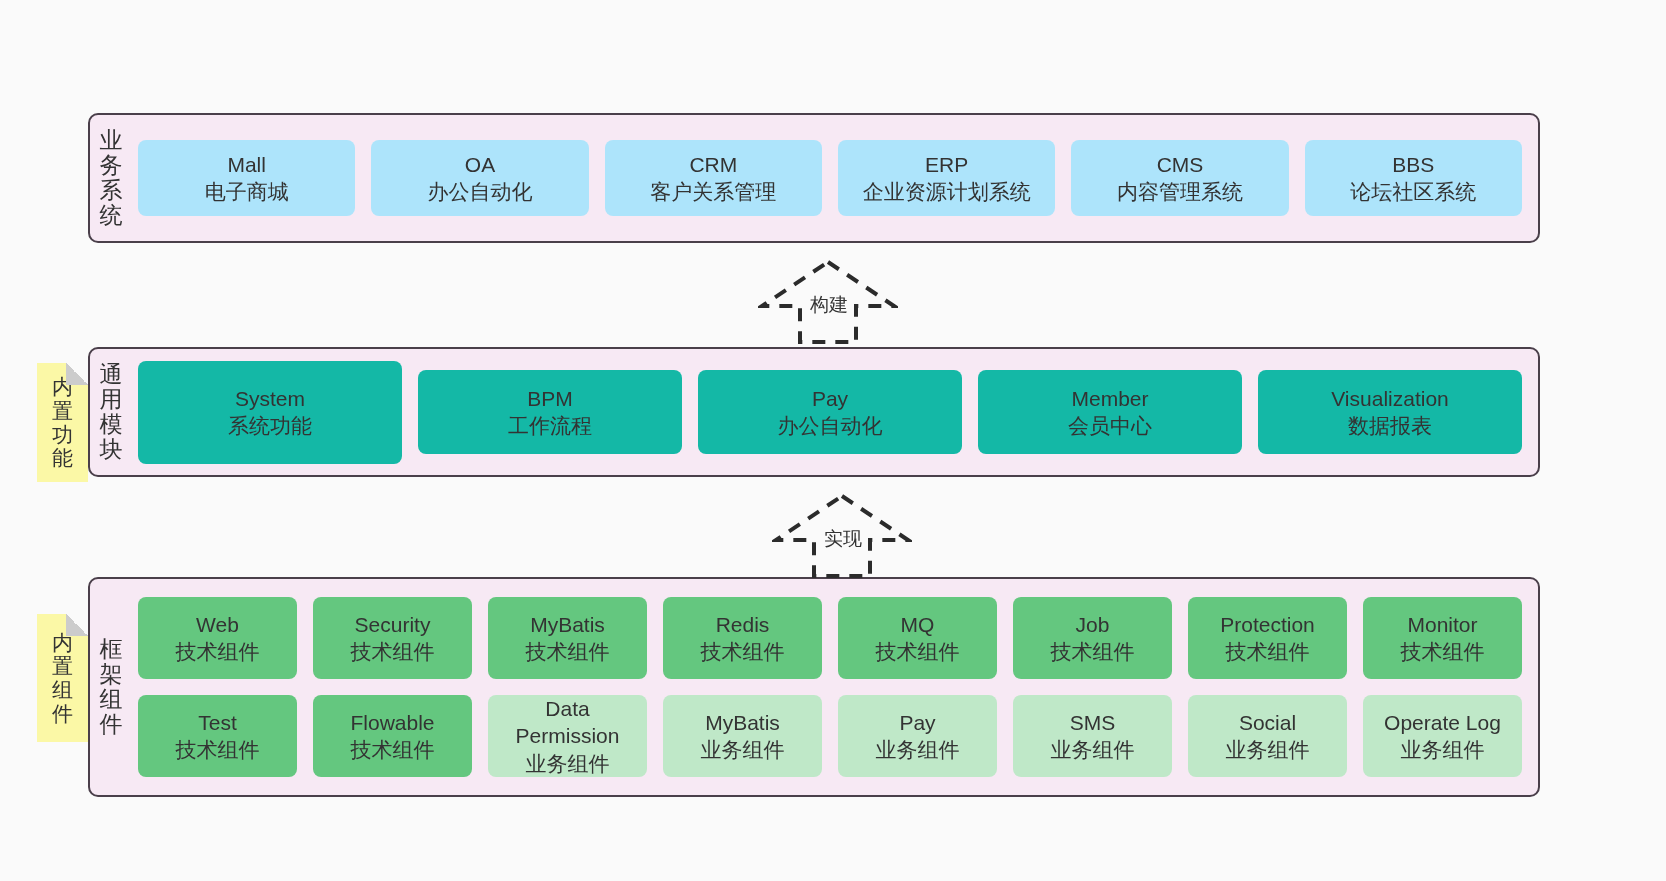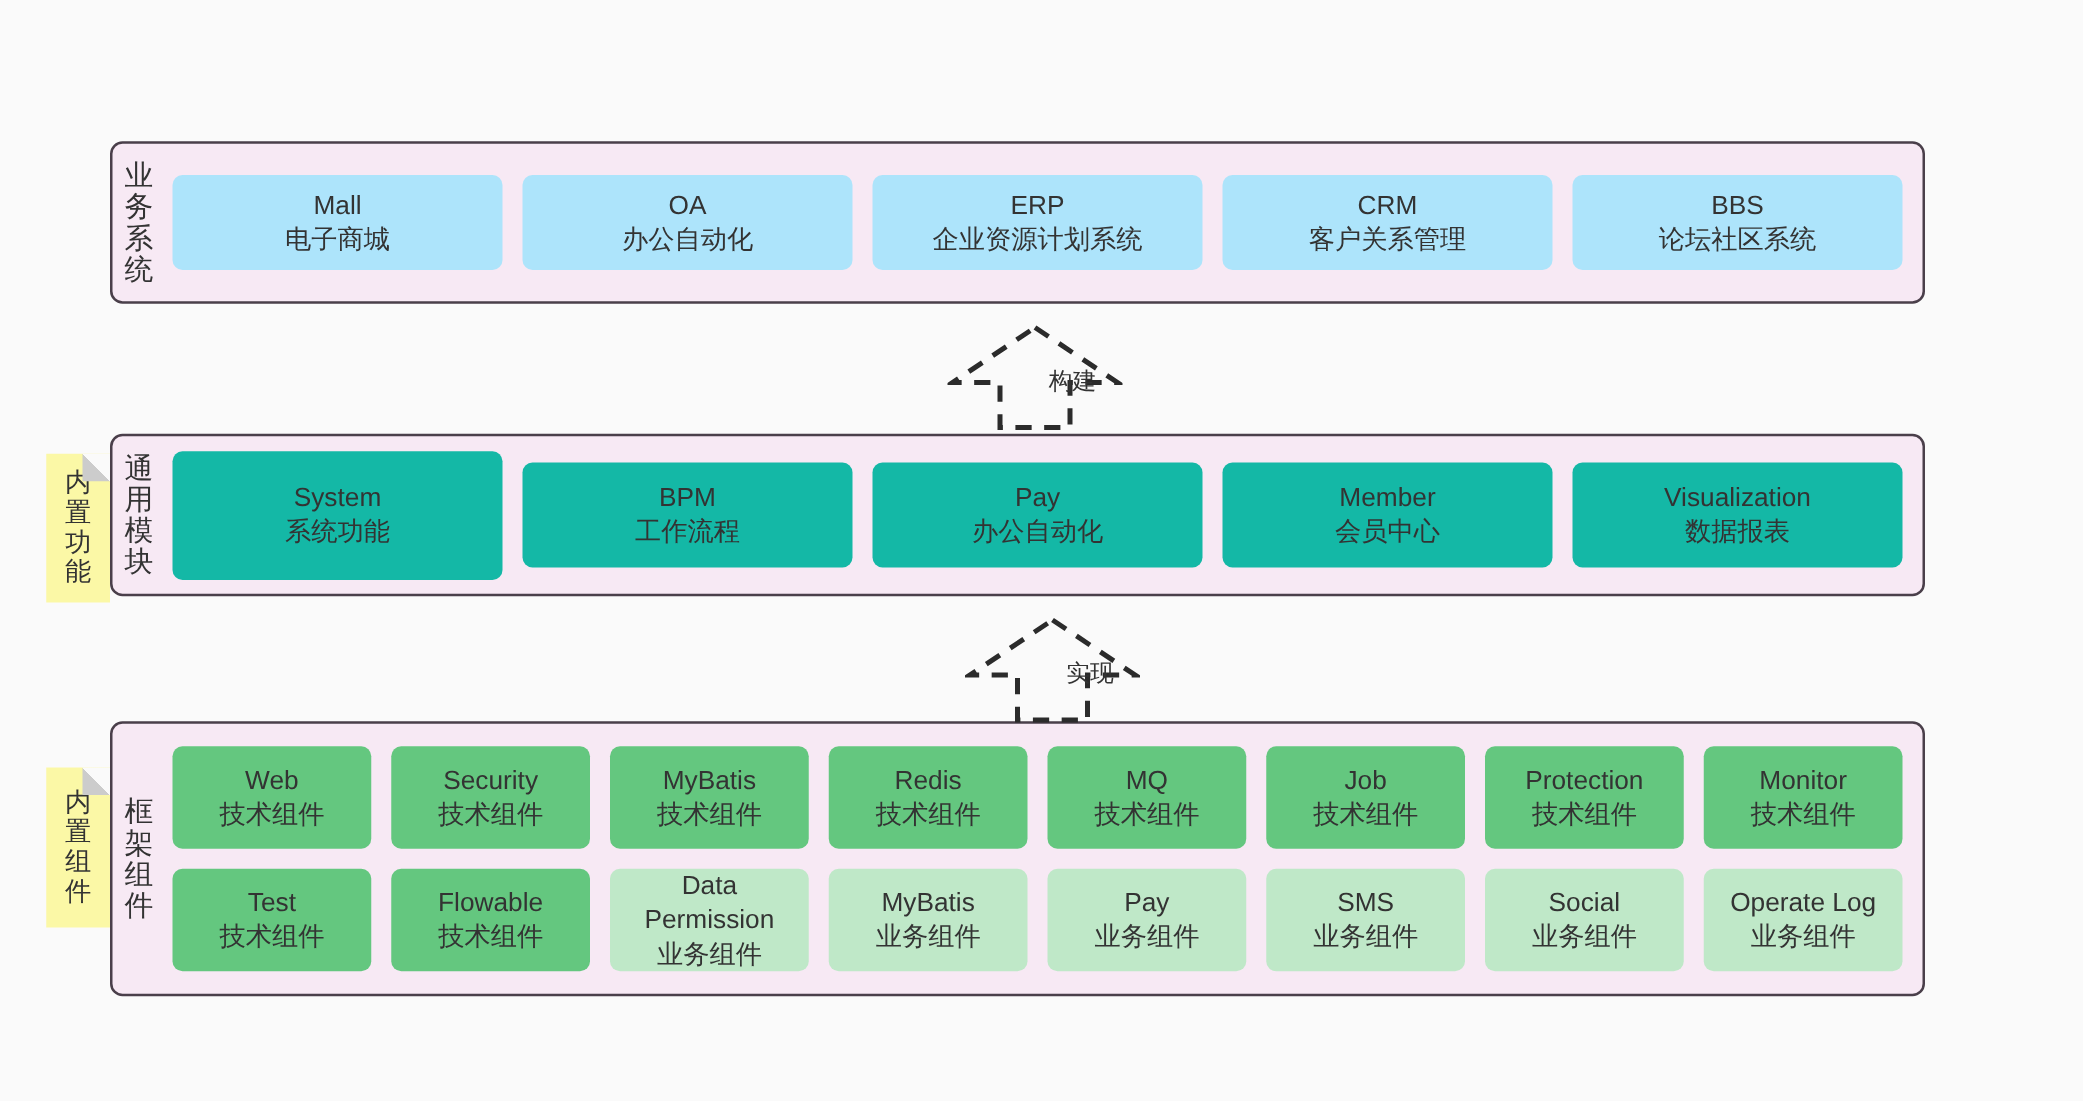--- a/index.html
+++ b/index.html
@@ -122,21 +122,20 @@
     position: absolute;
     z-index: 3;
   }
   .arrow-label {
     position: absolute;
     font-size: 19px;
     color: #333333;
     white-space: nowrap;
     z-index: 5;
     user-select: none;
-    margin-left: 29px;
   }
 </style>
 </head>
 <body>
 
 <div class="band" id="band-business" style="left:88px; top:113px; width:1452px; height:130px;">
 
   <div class="band-title">
     <span>业</span>
     <span>务</span>
@@ -147,26 +146,30 @@
   <div class="band-body">
     <div class="card blue">
       <div class="t1">Mall</div>
       <div class="t2">电子商城</div>
     </div>
     <div class="card blue">
       <div class="t1">OA</div>
       <div class="t2">办公自动化</div>
     </div>
     <div class="card blue">
+      <div class="t1">CRM</div>
+      <div class="t2">客户关系管理</div>
+    </div>
+    <div class="card blue">
       <div class="t1">ERP</div>
       <div class="t2">企业资源计划系统</div>
     </div>
     <div class="card blue">
-      <div class="t1">CRM</div>
-      <div class="t2">客户关系管理</div>
+      <div class="t1">CMS</div>
+      <div class="t2">内容管理系统</div>
     </div>
     <div class="card blue">
       <div class="t1">BBS</div>
       <div class="t2">论坛社区系统</div>
     </div>
   </div>
 </div>
 
 <svg class="arrow" style="left:758px; top:258px; width:140px; height:88px;" viewBox="0 0 140 88" xmlns="http://www.w3.org/2000/svg">
   <polygon points="70,4 136,48 98,48 98,84 42,84 42,48 4,48" fill="#fafafa" stroke="#2b2b2b" stroke-width="4" stroke-dasharray="13,10" stroke-linejoin="miter"></polygon>

